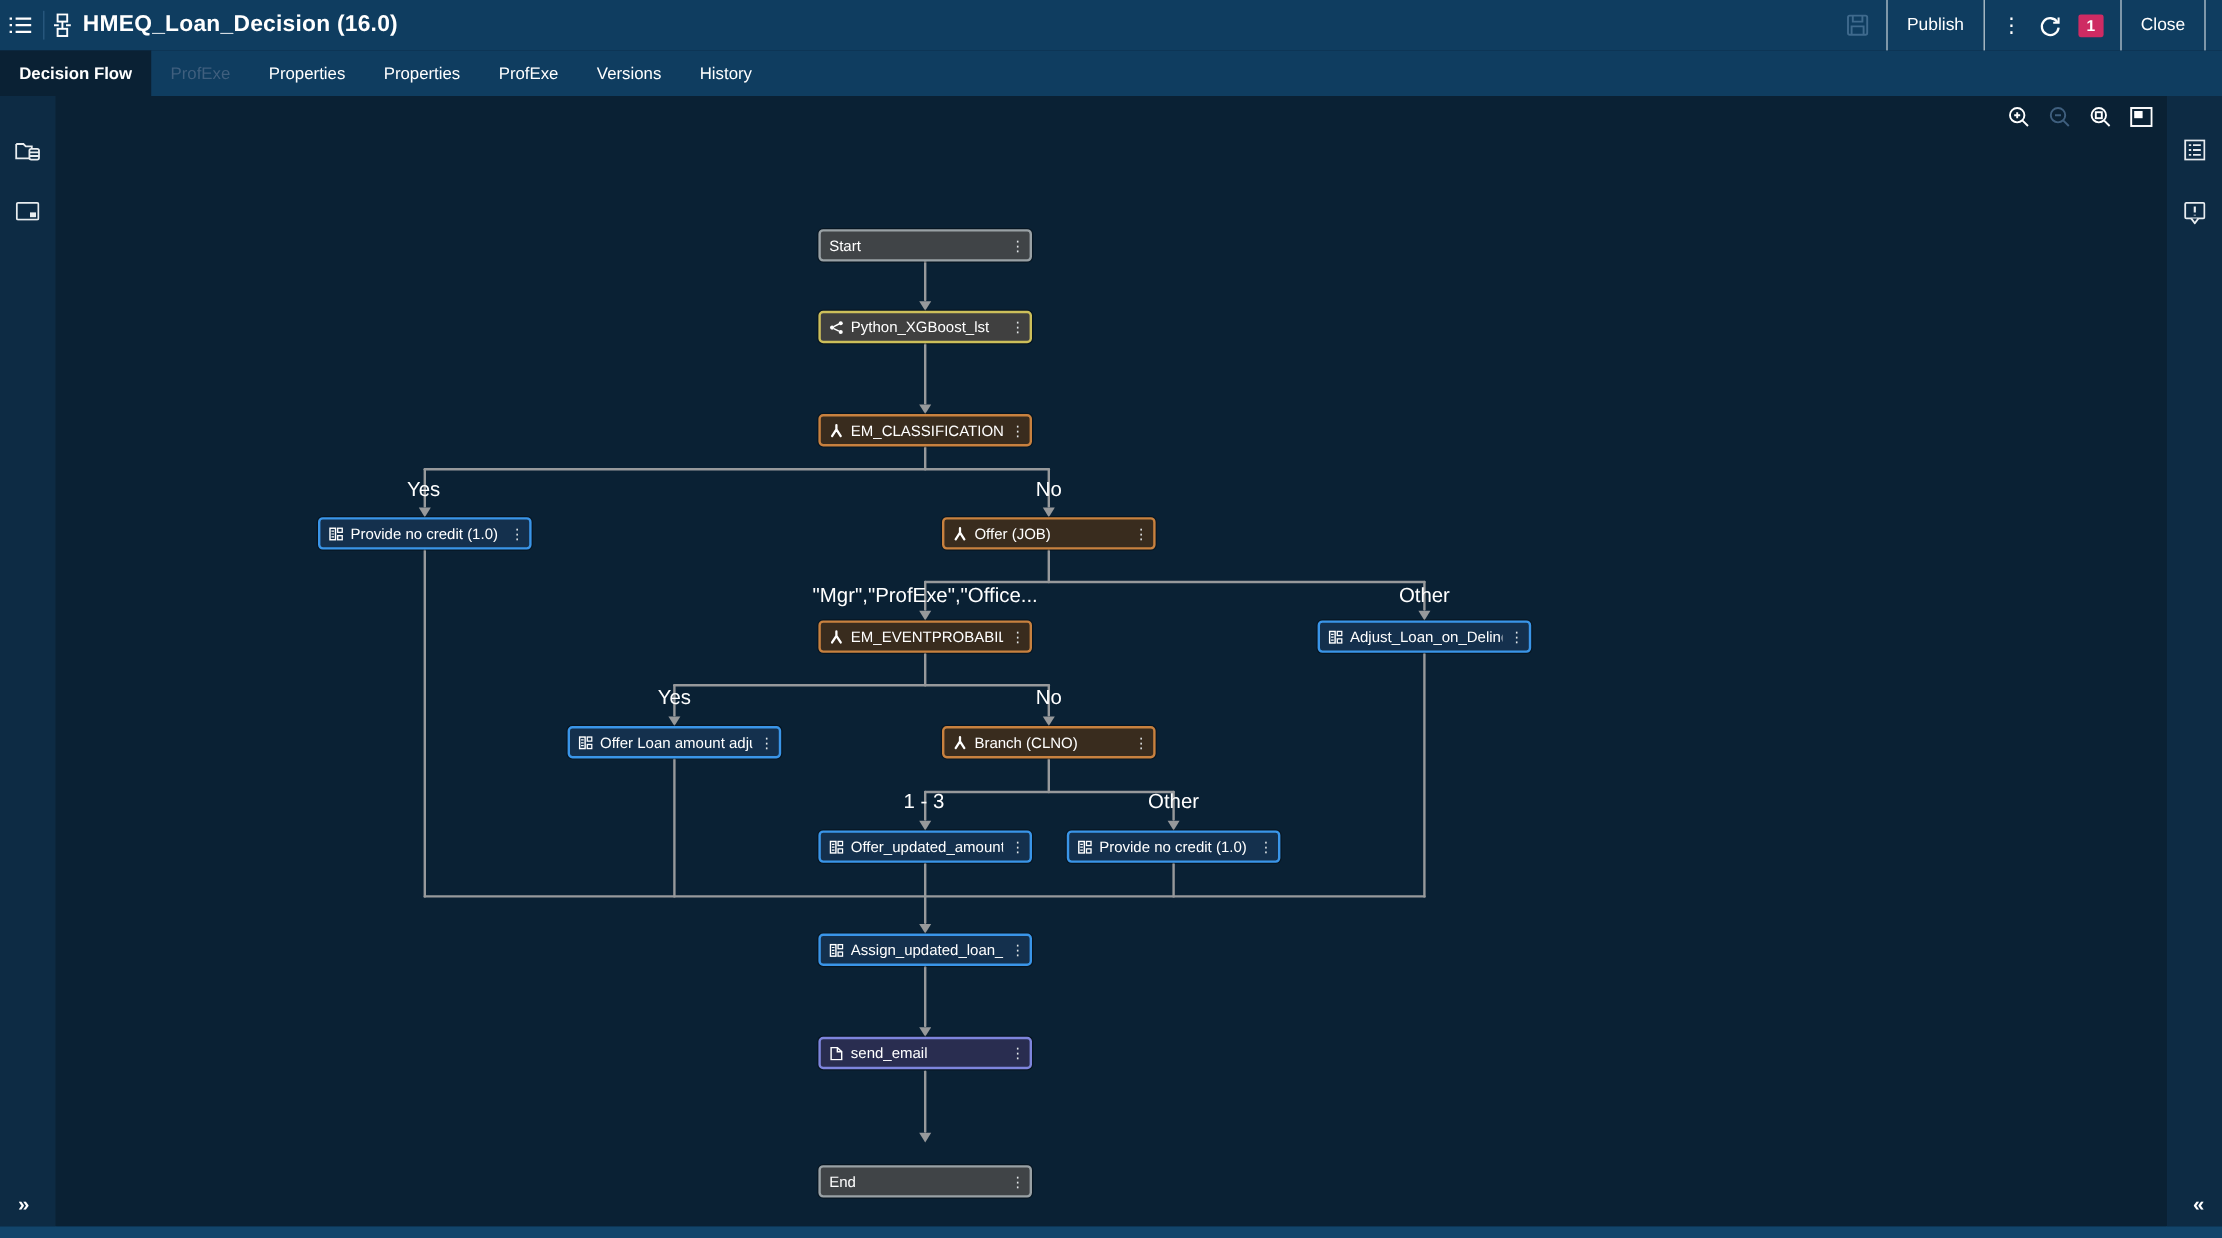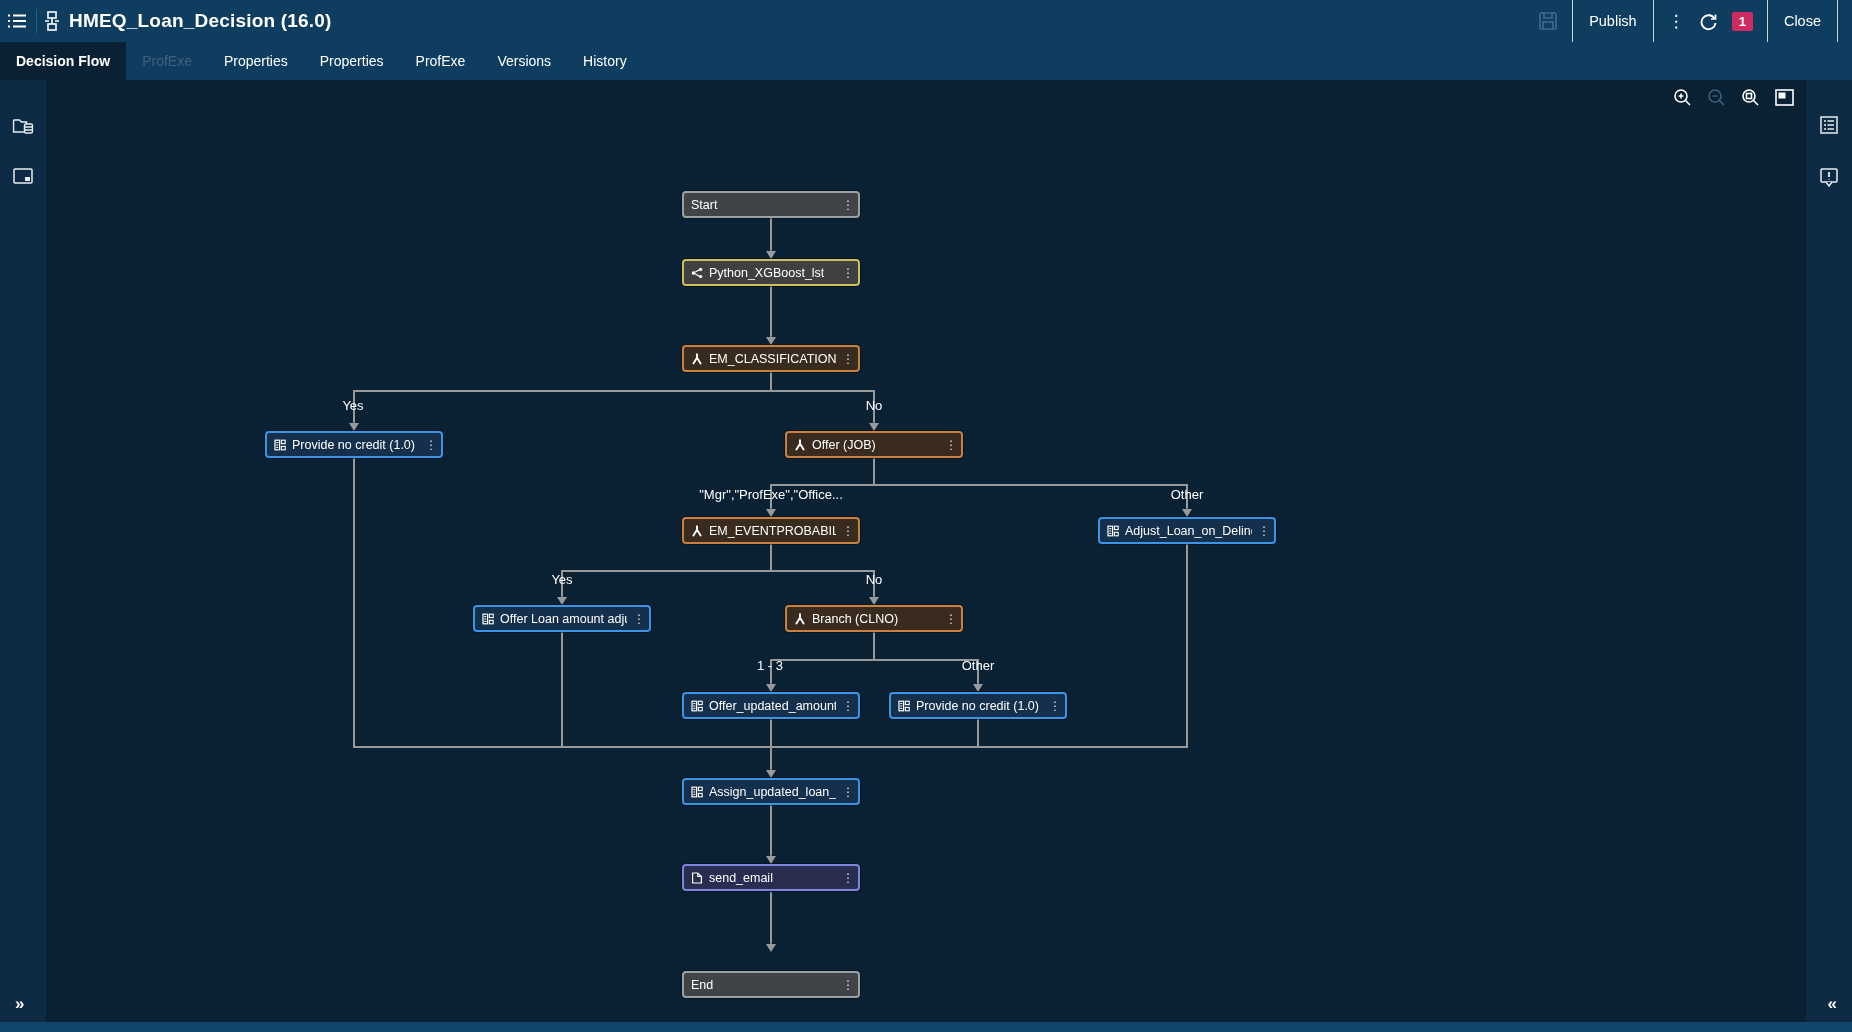--- a/index.html
+++ b/index.html
@@ -49,21 +49,21 @@
   .model{background:#404040;border-color:#cdbf5a;}
   .branch{background:#392c1e;border-color:#c8813f;}
   .ruleset{background:#14304d;border-color:#3a95e8;}
   .code{background:#292d50;border-color:#7e85dd;}
 
   
   .ev{position:absolute;width:2px;background:#97999b;border-radius:1px;}
   .eh{position:absolute;height:2px;background:#97999b;border-radius:1px;}
   .arr{position:absolute;width:0;height:0;border-left:5px solid transparent;
        border-right:5px solid transparent;border-top:8px solid #97999b;}
-  .elabel{position:absolute;transform:translateX(-50%);color:#fff;font-size:13px;white-space:nowrap;}
+  .elabel{position:absolute;transform:translateX(-50%);color:#fff;font-size:17px;white-space:nowrap;}
 
   svg{display:block;}
 </style>
 </head>
 <body>
 
 <div id="app">
 
   <div class="header">
     <div class="hbtn">

